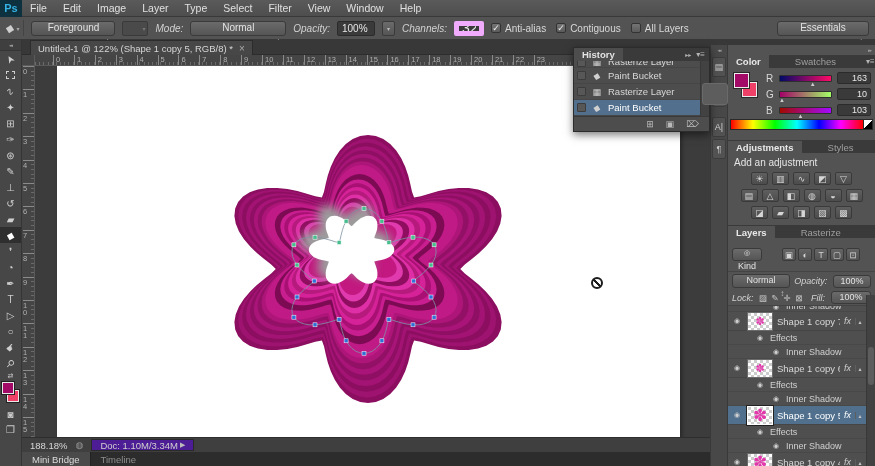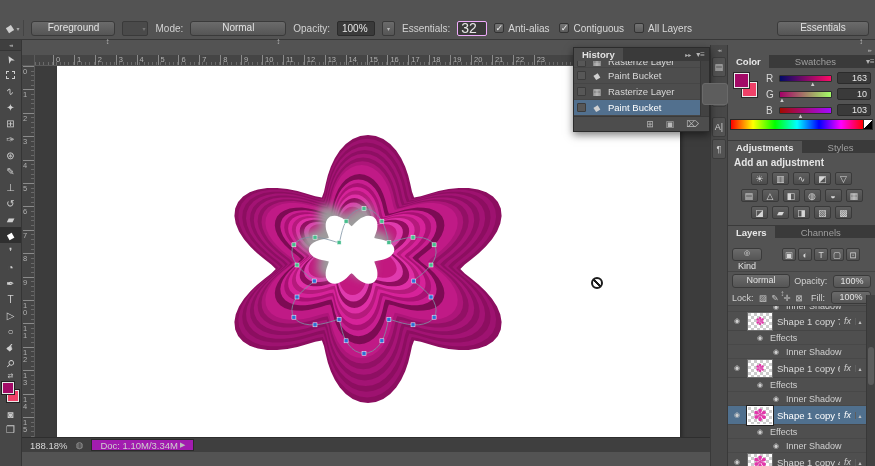--- a/index.html
+++ b/index.html
@@ -17,24 +17,24 @@
 
   
   #optionsbar{position:absolute;left:0;top:17px;width:875px;height:23px;background:#535353;
               border-bottom:1px solid #383838;display:flex;align-items:center;gap:7px;padding:0 6px;}
   .tool-icon-box{display:flex;align-items:center;gap:2px;color:#cfcfcf;font-size:11px;padding-right:4px;
                  border-right:1px solid #444;height:16px;}
   .tool-icon-box .drop{font-size:6px;color:#aaa;}
   .dd{background:linear-gradient(#6b6b6b,#555);border:1px solid #3a3a3a;border-radius:3px;height:15px;
       display:flex;align-items:center;padding:0 5px;gap:4px;color:#e2e2e2;flex-direction:column;}
   .dd .arrow{margin-left:auto;font-size:8px;color:#bdbdbd;line-height:10px;}
-  .lbl{color:#d2d2d2;}
+  .lbl{color:#d2d2d2;font-style:italic;}
   .valbox{background:#3a3a3a;border:1px solid #2b2b2b;border-radius:2px;color:#e6e6e6;
           padding:1px 4px;height:15px;display:flex;align-items:center;}
-  #tolerance-input{width:30px;background:#3a3a3a;border:1px solid #f0abfc;border-radius:2px;color:#e6e6e6;
+  #tolerance-input{width:30px;background:#3a3a3a;border:5px solid #f0abfc;border-radius:2px;color:#e6e6e6;
           font-size:14px;font-family:"Liberation Sans",sans-serif;height:15px;padding:0 3px;}
   .minibtn{width:13px;height:15px;background:linear-gradient(#6b6b6b,#555);border:1px solid #3a3a3a;
            border-radius:2px;display:flex;align-items:center;justify-content:center;font-size:6px;color:#bbb;}
   #opt-checks{display:flex;align-items:center;gap:10px;}
   .optcheck{display:flex;align-items:center;gap:4px;}
   .cbox{width:10px;height:10px;background:linear-gradient(#747474,#5b5b5b);border:1px solid #333;
         border-radius:2px;font-size:9px;line-height:9px;color:#f0f0f0;text-align:center;}
   #workspace-dd{margin-left:auto;width:92px;}
   .pattern-box{width:26px;height:15px;background:#4a4a4a;border:1px solid #3a3a3a;border-radius:2px;
                display:flex;align-items:center;justify-content:flex-end;padding:0 2px;color:#777;font-size:6px;}
@@ -70,21 +70,21 @@
   .vnum{position:absolute;left:1px;width:11px;border-top:1px solid #8a8a8a;padding-top:1px;font-size:7.5px;line-height:7px;
         color:#b0b0b0;white-space:pre-line;}
   #pasteboard{position:absolute;left:35px;top:66px;width:675px;height:371px;background:#3c3c3c;}
   #whitecanvas{position:absolute;left:22px;top:0;width:623px;height:371px;background:#ffffff;box-shadow:2px 2px 4px rgba(0,0,0,.35);}
   #cursor-no{position:absolute;left:556px;top:211px;width:12px;height:12px;border:2px solid #1c1c1c;border-radius:50%;
              background:linear-gradient(45deg,transparent 43%,#1c1c1c 43% 57%,transparent 57%);}
 
   
   #statusbar{position:absolute;left:22px;top:437px;width:688px;height:15px;background:#3f3f3f;border-top:1px solid #2e2e2e;
              display:flex;align-items:center;gap:8px;padding:0 8px;font-size:9.5px;}
-  #doc-box{background:#a21caf;border:1px solid #2a2a2a;height:12px;display:flex;align-items:center;gap:2px;padding:0 8px;color:#cfcfcf;}
+  #doc-box{background:#4c1d95;border:1px solid #2a2a2a;height:12px;display:flex;align-items:center;gap:2px;padding:0 8px;color:#cfcfcf;}
   #status-icon{color:#9a9a9a;font-size:9px;}
   #doc-box .play{font-size:7px;color:#bbb;}
   #bottombar{position:absolute;left:22px;top:452px;width:688px;height:14px;background:#2c2c2c;display:flex;align-items:stretch;}
   .btab{padding:0 10px;display:flex;align-items:center;font-size:9.5px;color:#8d8d8d;}
   .btab.active{background:#4a4a4a;color:#dcdcdc;border-right:1px solid #222;}
 
   
   #history-panel{position:absolute;left:573px;top:47px;width:137px;background:#4d4d4d;border:1px solid #2c2c2c;
                  box-shadow:0 3px 8px rgba(0,0,0,.5);z-index:50;}
   #history-header{height:13px;background:#3a3a3a;display:flex;align-items:stretch;}
@@ -127,21 +127,21 @@
   .chlabel{width:8px;color:#d8d8d8;}
   .chtrack{position:relative;flex:1;height:7px;border:1px solid #2e2e2e;border-radius:1px;}
   .chthumb{position:absolute;top:5px;font-size:6px;color:#cfcfcf;transform:translateX(-3px);line-height:6px;}
   .chval{width:34px;height:12px;background:#3a3a3a;border:1px solid #2b2b2b;border-radius:2px;
          display:flex;align-items:center;justify-content:flex-end;padding:0 3px;font-size:9px;color:#e6e6e6;}
   #spectrum{height:11px;margin:1px 2px 0 2px;border:1px solid #2a2a2a;display:flex;}
   #spectrum .ramp{flex:1;background:linear-gradient(to right,#ff0000,#ffff00,#00ff00,#00ffff,#0000ff,#ff00ff,#ff0000);}
   #spectrum .bw{width:9px;background:linear-gradient(135deg,#fff 50%,#000 50%);border-left:1px solid #2a2a2a;}
 
   
-  #adj-heading{font-weight:bold;color:#e4e4e4;padding:4px 6px 2px 6px;}
+  #adj-heading{font-weight:normal;color:#e4e4e4;padding:4px 6px 2px 6px;}
   .adj-row{display:flex;justify-content:center;gap:4px;padding:2px 0;}
   .adj-icon{width:17px;height:13px;background:linear-gradient(#5f5f5f,#4c4c4c);border:1px solid #3a3a3a;border-radius:2px;
             display:flex;align-items:center;justify-content:center;font-size:9px;color:#d6d6d6;}
 
   
   #layers-filter{height:34px;display:flex;align-items:center;gap:20px;padding:0 4px;border-bottom:1px solid #444;}
   #kind-dd{width:58px;height:13px;font-size:9px;}
   .lfi{width:14px;height:13px;background:linear-gradient(#656565,#525252);border:1px solid #3a3a3a;border-radius:2px;
        display:flex;align-items:center;justify-content:center;font-size:8.5px;color:#d6d6d6;}
   #layer-toggle{margin-left:auto;width:10px;height:12px;background:linear-gradient(#b44,#833);border:1px solid #522;border-radius:2px;}
@@ -170,20 +170,35 @@
   .larrow{width:9px;text-align:center;font-size:6px;color:#c5c5c5;border-left:1px solid #5e5e5e;flex:none;}
   #layers-scroll{position:absolute;right:0;top:250px;width:9px;height:185px;background:#424242;border-left:1px solid #383838;}
   #layers-scroll .thumb2{position:absolute;left:1px;right:1px;top:52px;height:38px;background:#5d5d5d;border-radius:3px;}
   .panel-sep{border-top:1px solid #3a3a3a;}
 </style>
 </head>
 <body>
 
 <div id="app">
 
+  <div id="menubar">
+    <div id="ps-logo">Ps</div>
+    <div id="menu-items" style="display:flex;">
+        <div class="menu-item">File</div>
+        <div class="menu-item">Edit</div>
+        <div class="menu-item">Image</div>
+        <div class="menu-item">Layer</div>
+        <div class="menu-item">Type</div>
+        <div class="menu-item">Select</div>
+        <div class="menu-item">Filter</div>
+        <div class="menu-item">View</div>
+        <div class="menu-item">Window</div>
+        <div class="menu-item">Help</div>
+      </div>
+  </div>
 
   <div id="optionsbar">
     <div class="tool-icon-box">
       <span style="transform:rotate(12deg);display:inline-block;">◆</span>
       <span class="drop">▾</span>
     </div>
     <div class="dd" style="width:84px;">
       <span>Foreground</span>
       <span class="arrow">↕</span>
     </div>
@@ -195,21 +210,21 @@
       <span>Normal</span>
       <span class="arrow">↕</span>
     </div>
     <span class="lbl">Opacity:</span>
     <div class="valbox" style="width:38px;">
       <span>100%</span>
     </div>
     <div class="minibtn">
       <span>▾</span>
     </div>
-    <span class="lbl">Essentials:</span>
+    <span class="lbl">Channels:</span>
     <input id="tolerance-input" value="32" style="">
     <div id="opt-checks">
         <div class="optcheck">
           <span class="cbox">✓</span>
           <span>Anti-alias</span>
         </div>
         <div class="optcheck">
           <span class="cbox">✓</span>
           <span>Contiguous</span>
         </div>
@@ -217,20 +232,26 @@
           <span class="cbox"></span>
           <span>All Layers</span>
         </div>
       </div>
     <div class="dd" id="workspace-dd">
       <span>Essentials</span>
       <span class="arrow">↕</span>
     </div>
   </div>
 
+  <div id="tabbar">
+    <div id="doctab">
+      <span>Untitled-1 @ 122% (Shape 1 copy 5, RGB/8) *</span>
+      <span class="close">×</span>
+    </div>
+  </div>
 
   <div id="toolbar">
     <div id="toolbar-header">◂◂</div>
     <div id="tool-list">
         <div class="tool">
           <span style="display: inline-block; transform: rotate(-120deg);">➤</span>
         </div>
         <div class="tool">
           <span class="dashedbox"></span>
         </div>
@@ -411,20 +432,24 @@
   </div>
 
   <div id="statusbar">
     <span>188.18%</span>
     <span id="status-icon">◍</span>
     <div id="doc-box">
       <span>Doc: 1.10M/3.34M</span>
       <span class="play">▶</span>
     </div>
   </div>
+  <div id="bottombar">
+      <div class="btab active">Mini Bridge</div>
+      <div class="btab">Timeline</div>
+    </div>
 
   <div id="history-panel">
     <div id="history-header">
       <div id="history-tab">History</div>
       <div class="hdr-icons">
         <span>▸▸</span>
         <span class="pmenu">▾≡</span>
       </div>
     </div>
     <div id="history-list">
@@ -538,21 +563,21 @@
           <div class="adj-icon">◪</div>
           <div class="adj-icon">▰</div>
           <div class="adj-icon">◨</div>
           <div class="adj-icon">▧</div>
           <div class="adj-icon">▩</div>
         </div>
       </div>
 
     <div class="ptabs panel-sep" id="layers-tabs" style="margin-top:4px;">
         <div class="ptab active">Layers</div>
-        <div class="ptab">Channels</div>
+        <div class="ptab">Rasterize</div>
         <div class="ptab">Paths</div>
         <div class="pmenu">▾≡</div>
       </div>
     <div id="layers-filter">
       <div class="dd" id="kind-dd">
         <span style="font-size:7px;">◎</span>
         <span>Kind</span>
         <span class="arrow">↕</span>
       </div>
       <div id="layers-filter-icons" style="display:flex;gap:2px;">

